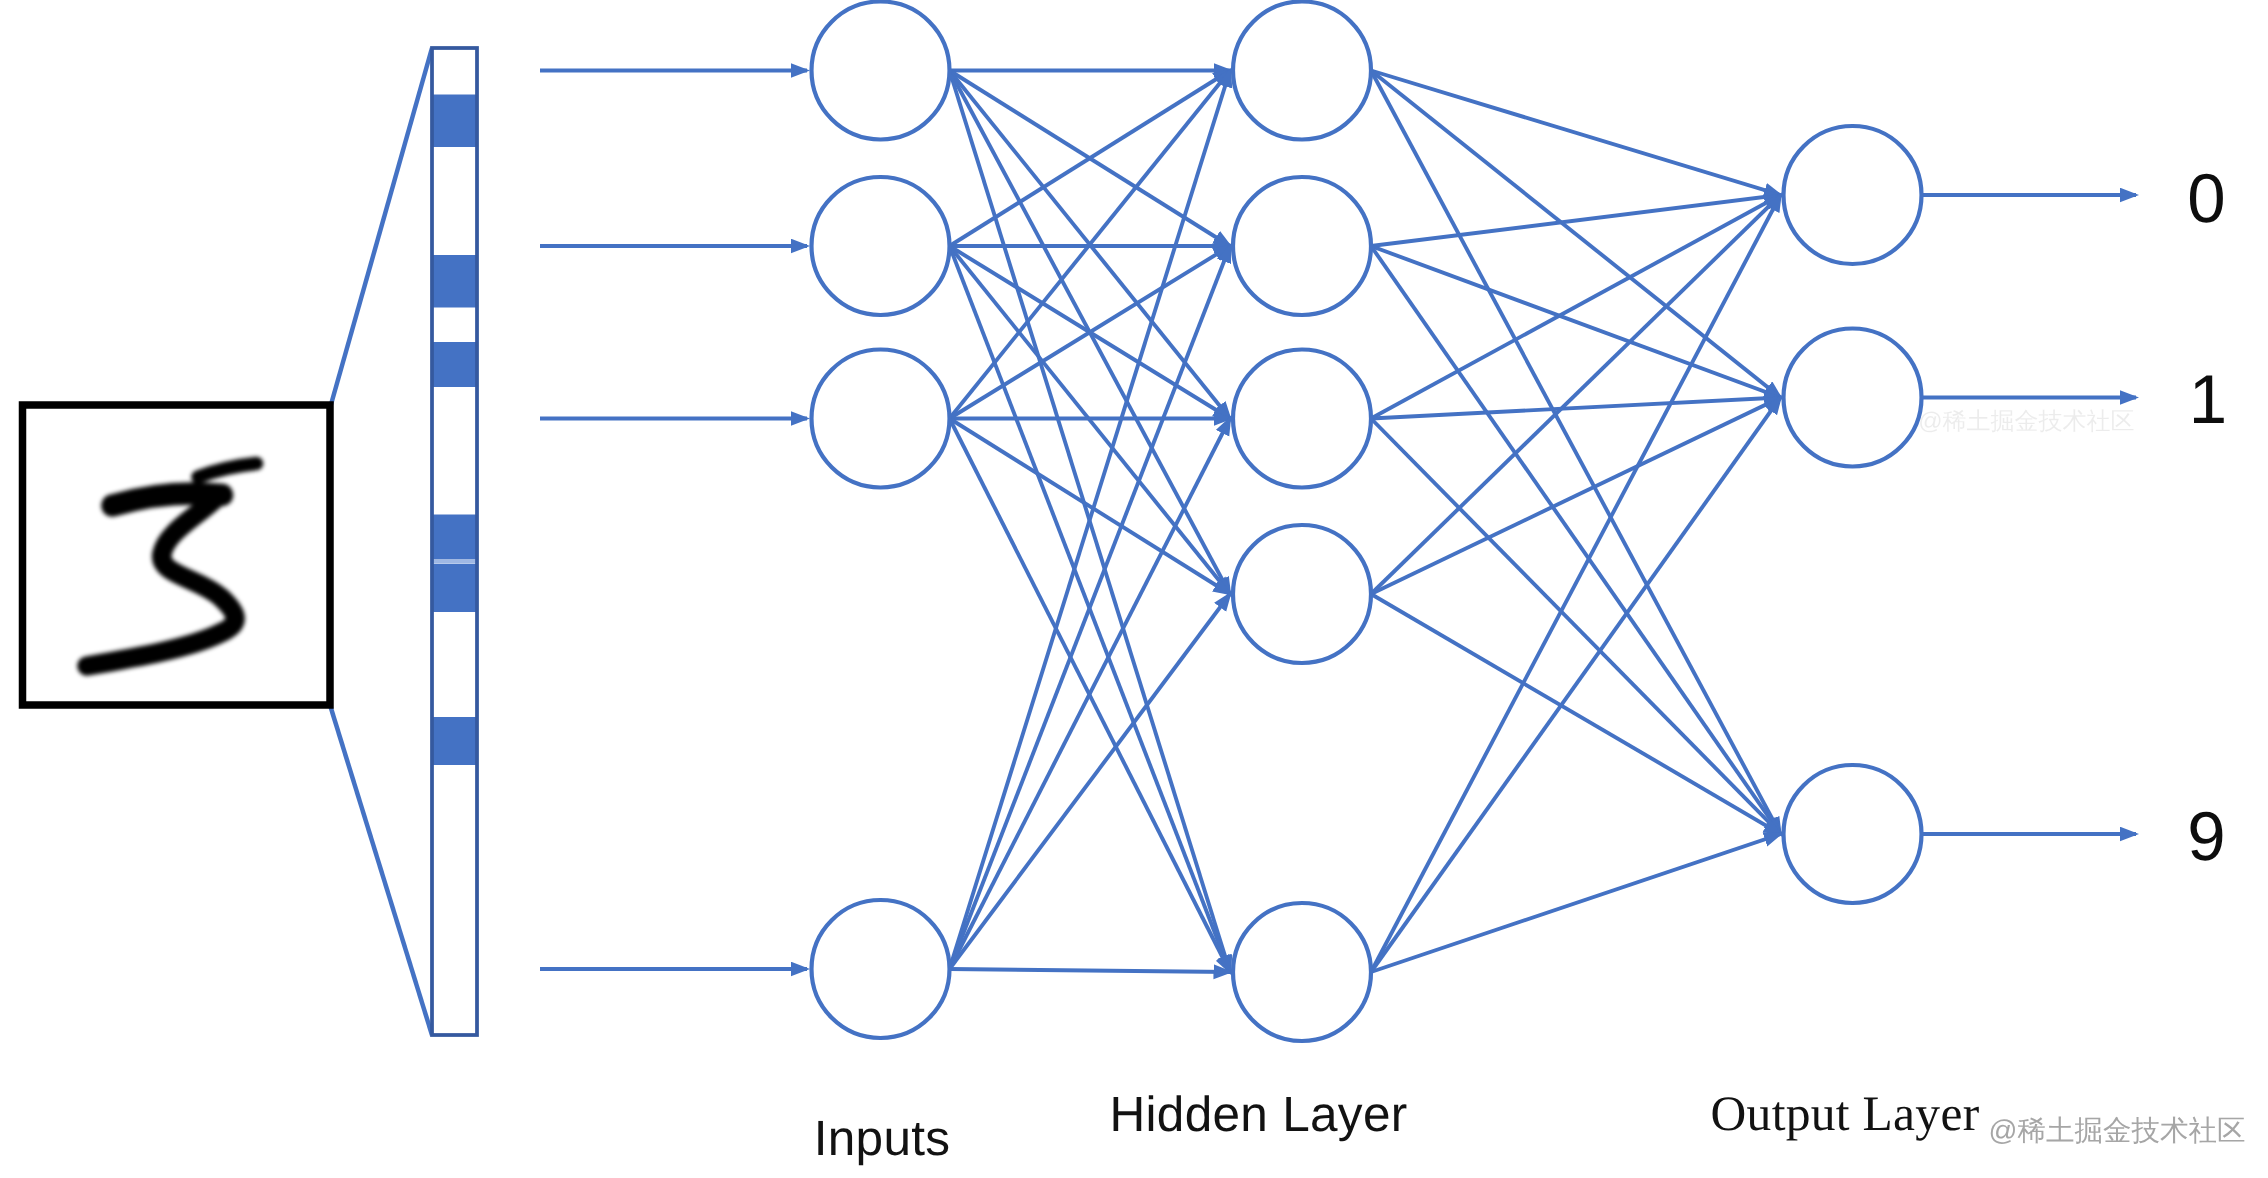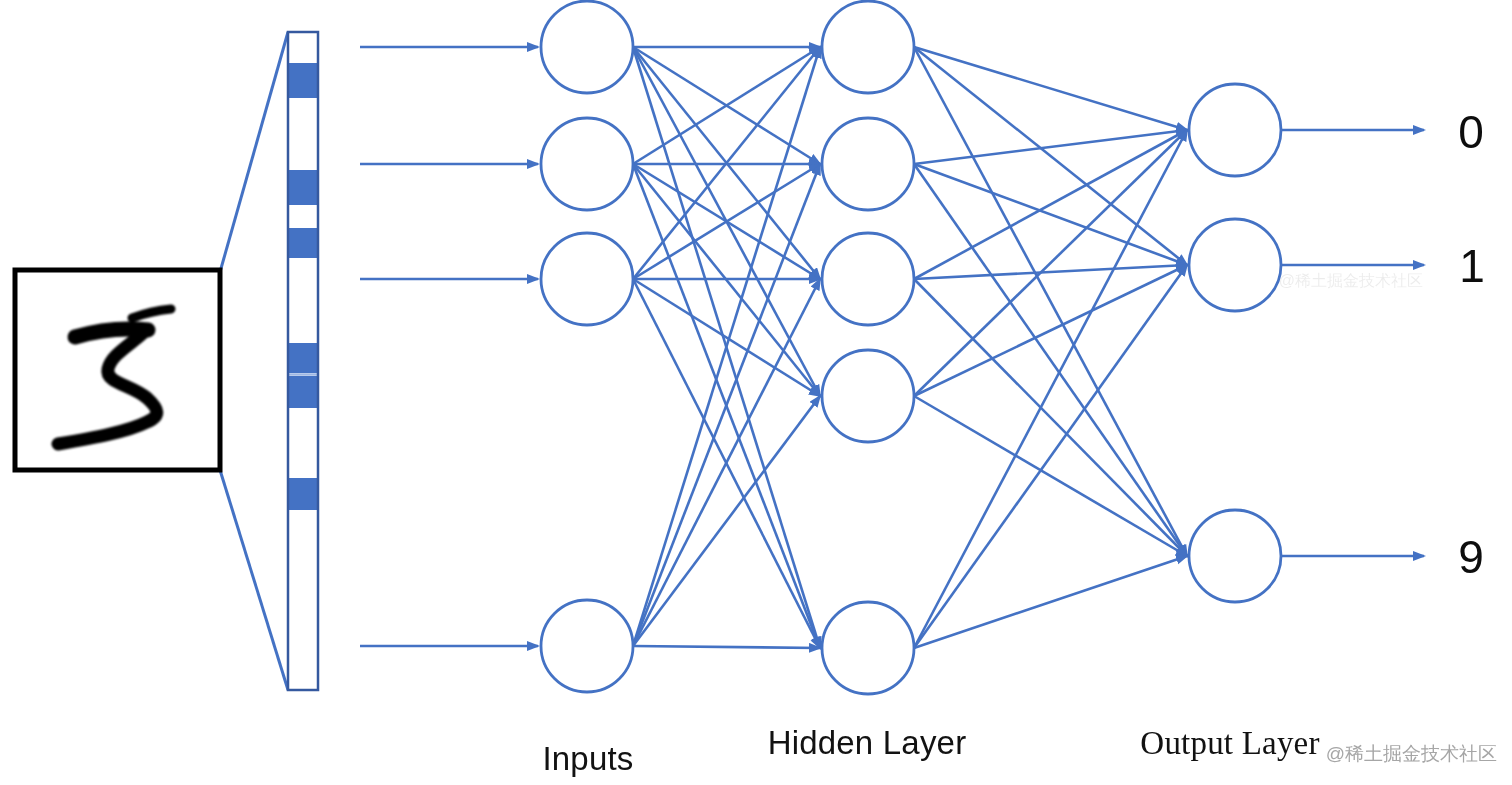--- a/index.html
+++ b/index.html
@@ -108,21 +108,21 @@
         <rect x="15" y="270" width="205" height="200" fill="#ffffff" stroke="#000000" stroke-width="5"></rect>
         <g filter="url(#digit-blur)">
           <path d="M132,318 Q151,311 171,309" stroke="#000000" stroke-width="9" fill="none" stroke-linecap="round" stroke-linejoin="round"></path>
           <path d="M75,337 Q112,326 148,330" stroke="#000000" stroke-width="15" fill="none" stroke-linecap="round" stroke-linejoin="round"></path>
           <path d="M143,333 C130,345 111,355 108,369 C105,383 132,385 147,398 C159,409 161,416 147,422 C127,432 93,438 58,444" stroke="#000000" stroke-width="13" fill="none" stroke-linecap="round" stroke-linejoin="round"></path>
         </g>
       </g>
   </svg>
 
   <div class="layer-label" style="left: 588px; top: 724px; margin-top: 16px;">Inputs</div>
-  <div class="layer-label" style="left: 867px; top: 724px;">Hidden Layer</div>
+  <div class="layer-label" style="left: 839px; top: 724px;">Hidden Layer</div>
   <div class="layer-label" style="left: 1230px; top: 725px; font-family: Liberation Serif, serif;">Output Layer</div>
 
   <div class="digit-label" style="left: 1471px; top: 132px;">0</div>
   <div class="digit-label" style="left: 1472px; top: 266px;">1</div>
   <div class="digit-label" style="left: 1471px; top: 557px;">9</div>
 
   <div class="watermark" style="left: 1497px; top: 741px;">@稀土掘金技术社区</div>
   <div class="watermark-faint" style="left: 1423px; top: 271px;">@稀土掘金技术社区</div>
 </div>
 

